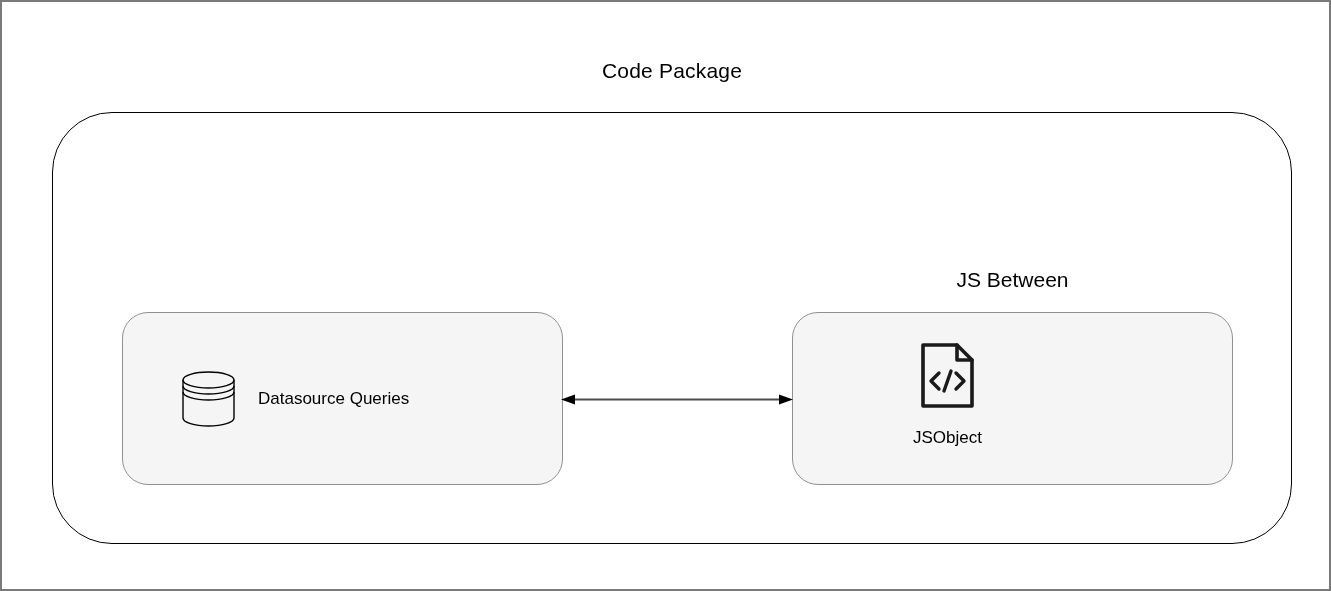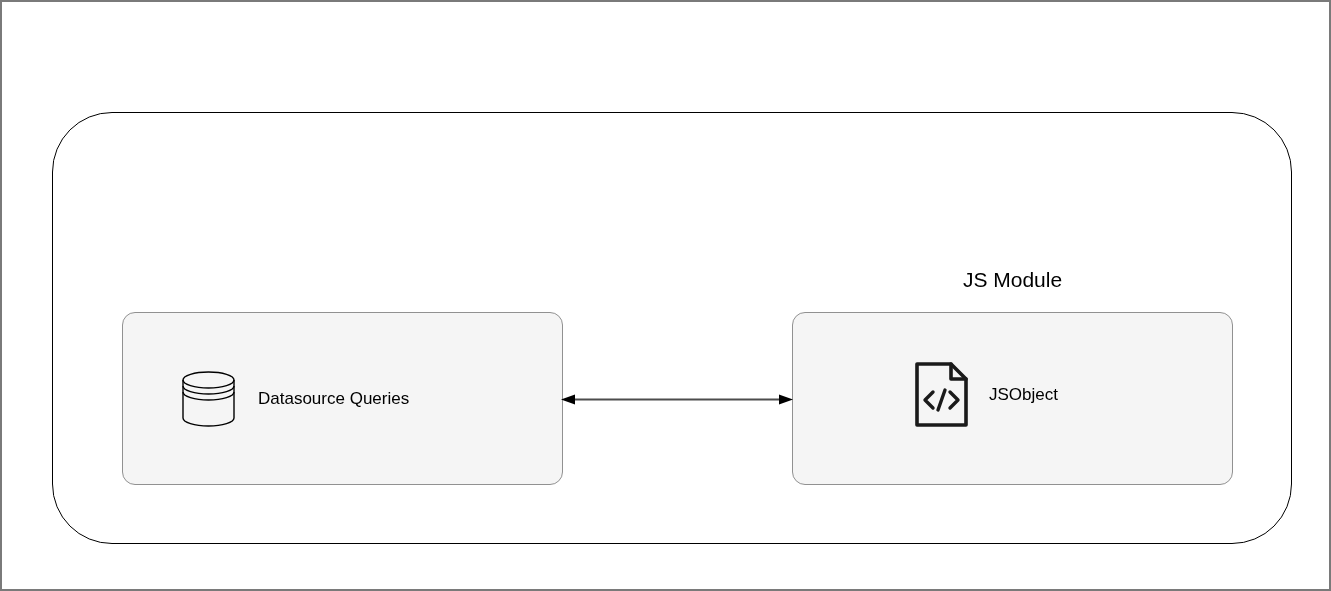--- a/index.html
+++ b/index.html
@@ -46,32 +46,32 @@
   }
   .module-label.query { left: 120px; }
   .module-label.js    { left: 790px; }
   .module-node {
     position: absolute;
     top: 310px;
     width: 441px;
     height: 173px;
     background: #f5f5f5;
     border: 1px solid #919191;
-    border-radius: 13px;
+    border-radius: 26px;
     display: flex;
     align-items: center;
   }
   .module-node.query { left: 120px; }
   .module-node.js    { left: 790px; }
   .node-content {
     display: flex;
     align-items: center;
   }
   .module-node.query .node-content { margin-left: 58px; gap: 22px; }
-  .module-node.js    .node-content { margin-left: 120px; gap: 19px; margin-top: -8px; }
+  .module-node.js    .node-content { margin-left: 120px; gap: 19px; margin-top: -8px; flex-direction: column; }
   .node-item-label {
     font-size: 17px;
     color: #000000;
     white-space: nowrap;
   }
   .icon { display: block; flex: 0 0 auto; }
   .connector-arrow {
     position: absolute;
     left: 558px;
     top: 389px;
@@ -87,25 +87,26 @@
     font-size: 13.5px;
     color: #000000;
     white-space: nowrap;
   }
 </style>
 </head>
 <body>
 
 <div class="canvas">
 
+  <div class="diagram-title">Code Package</div>
 
   <div class="package-container"></div>
 
 
-  <div class="module-label js">JS Module</div>
+  <div class="module-label js">JS Between</div>
 
   <div class="module-node query">
     <div class="node-content">
       <svg class="icon" width="55" height="58" viewBox="0 0 55 58" fill="none" stroke="#000000" stroke-width="1.4">
         <ellipse cx="27.5" cy="10" rx="25.5" ry="8"></ellipse>
         <path d="M2,10 L2,48"></path>
         <path d="M53,10 L53,48"></path>
         <path d="M2,48 A25.5,8 0 0 0 53,48"></path>
         <path d="M2,16 A25.5,8 0 0 0 53,16"></path>
         <path d="M2,22 A25.5,8 0 0 0 53,22"></path>

